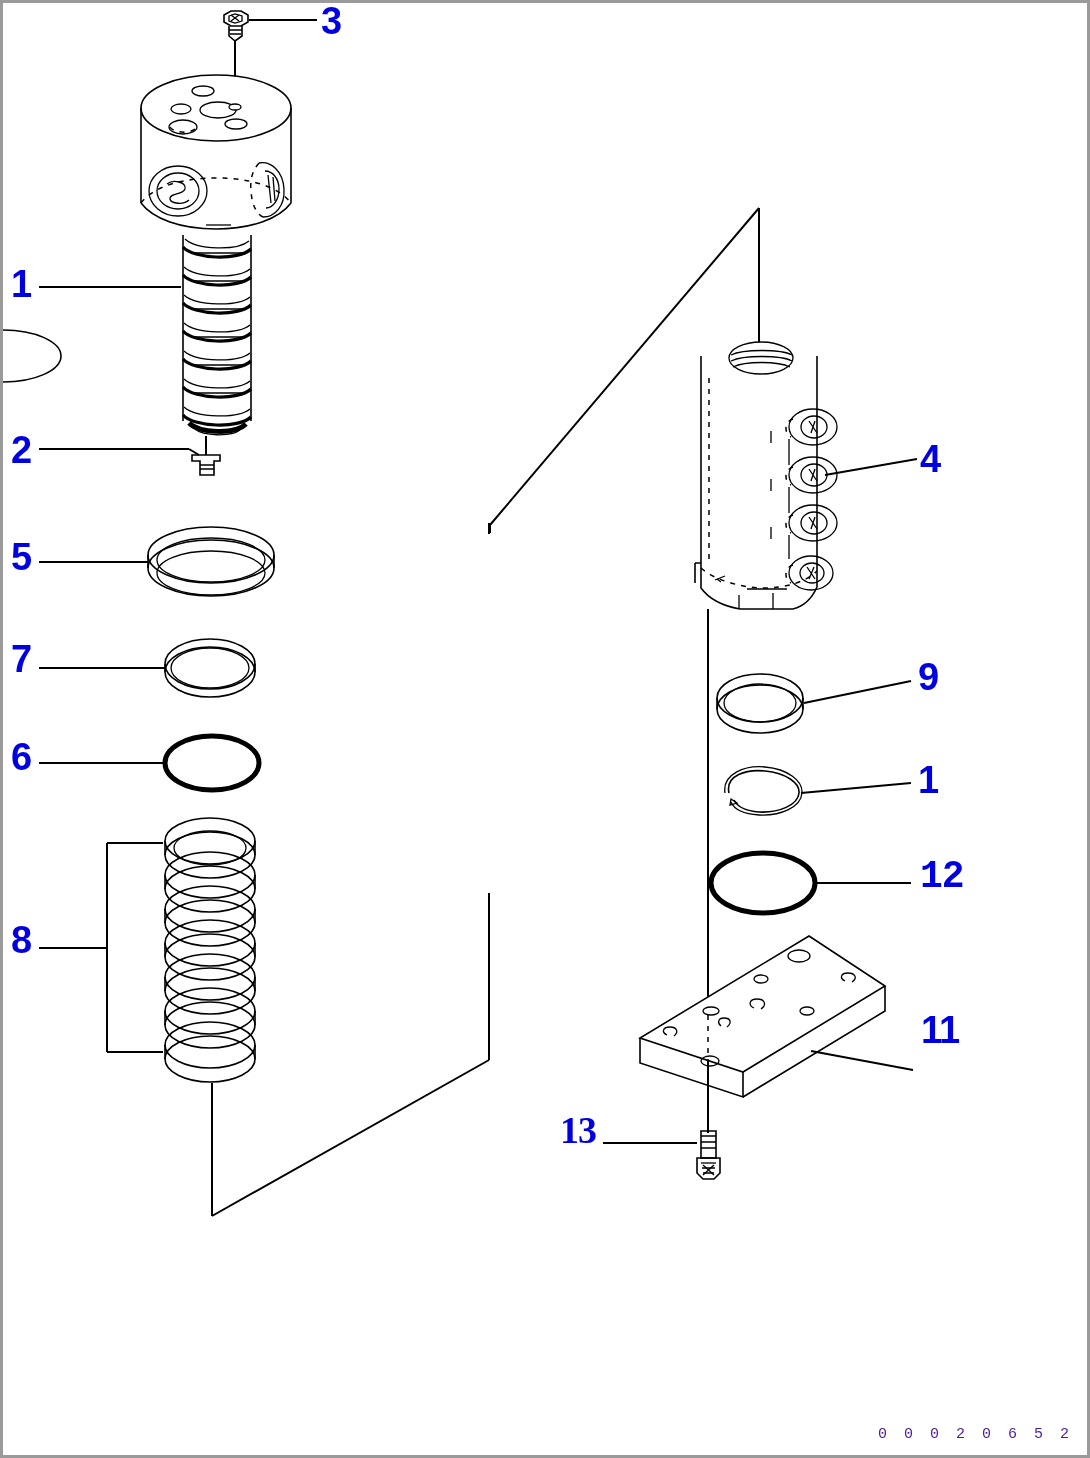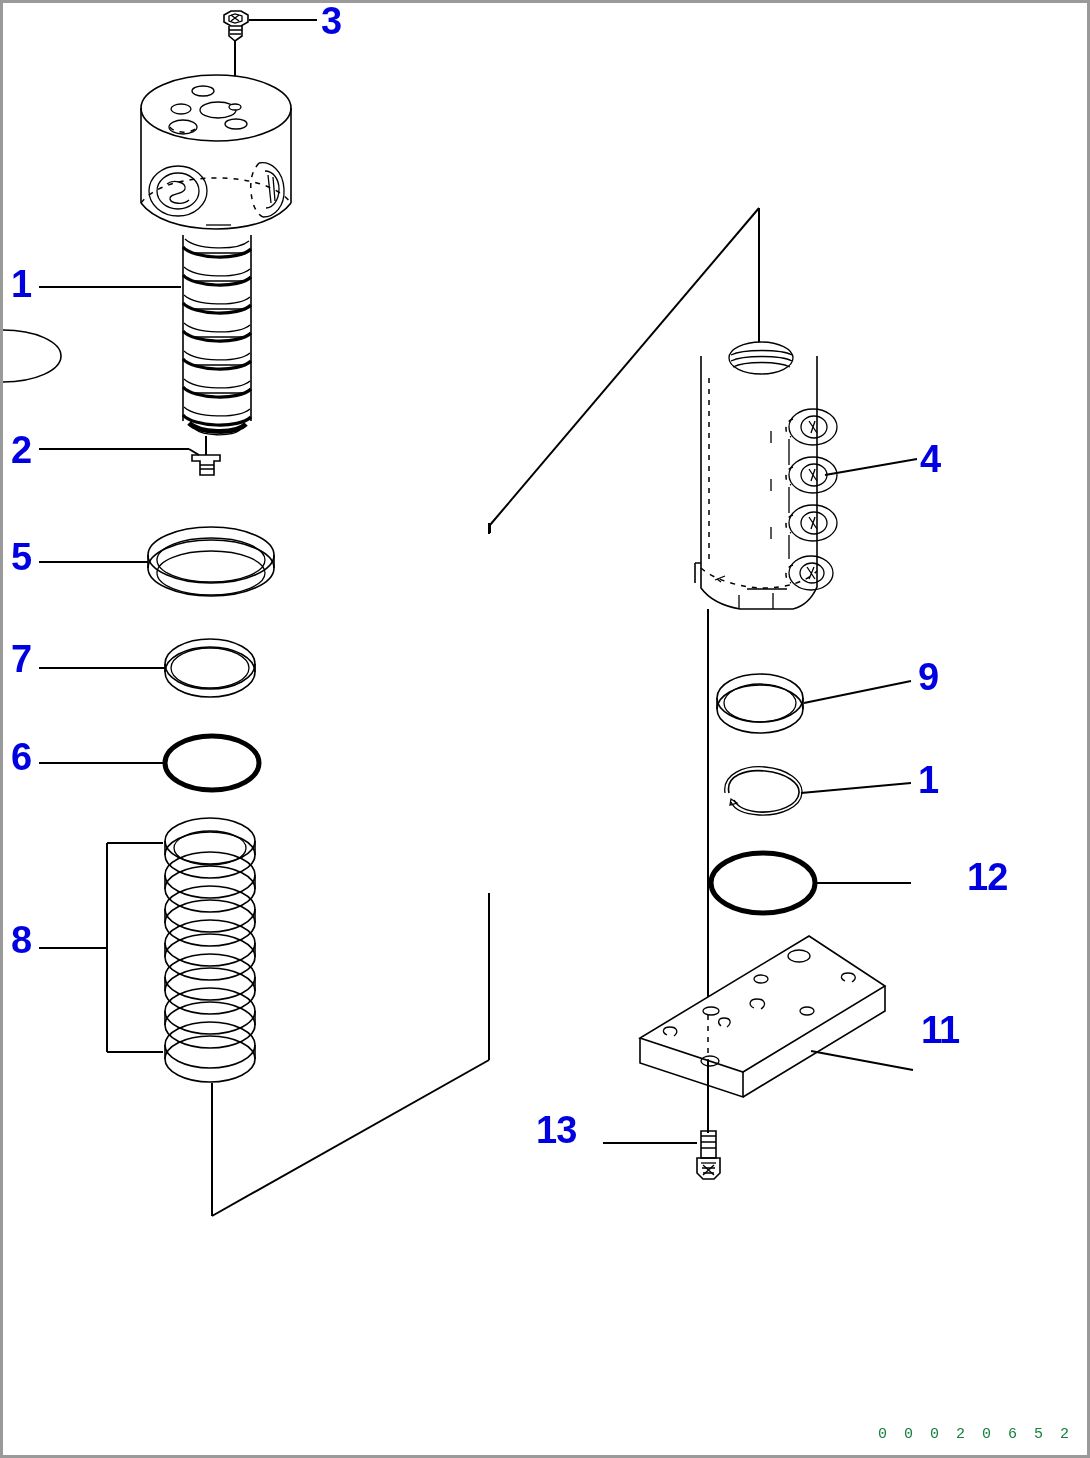--- a/index.html
+++ b/index.html
@@ -36,21 +36,21 @@
     font-size: 38px;
     line-height: 38px;
     letter-spacing: -1px;
     user-select: none;
     white-space: nowrap;
   }
   .drawing-code {
     position: absolute;
     right: 14px;
     bottom: 12px;
-    color: #15803d;
+    color: #4c1d95;
     font-family: "Liberation Mono", monospace;
     font-size: 15px;
     letter-spacing: 4px;
     white-space: nowrap;
   }
 </style>
 </head>
 <body>
 
 <div id="page">
@@ -366,18 +366,18 @@
   <div class="callout" style="left:8px;  top:428px;">2</div>
   <div class="callout" style="left:318px;top:-1px;">3</div>
   <div class="callout" style="left:917px;top:437px;">4</div>
   <div class="callout" style="left:8px;  top:535px;">5</div>
   <div class="callout" style="left:8px;  top:735px;">6</div>
   <div class="callout" style="left:8px;  top:637px;">7</div>
   <div class="callout" style="left:8px;  top:918px;">8</div>
   <div class="callout" style="left:915px;top:655px;">9</div>
   <div class="callout" style="left:915px;top:758px;">1</div>
   <div class="callout" style="left:918px;top:1008px;">11</div>
-  <div class="callout" style="left:964px;top:855px;">12</div>
-  <div class="callout" style="left:533px;top:1108px;">13</div>
+  <div class="callout" style="left:917px;top:855px;font-family:Liberation Mono, monospace;">12</div>
+  <div class="callout" style="left:557px;top:1108px;font-family:Liberation Serif, serif;">13</div>
 
   <div class="drawing-code">0 0 0 2 0 6 5 2</div>
 
 </div>
 
 </body></html>

